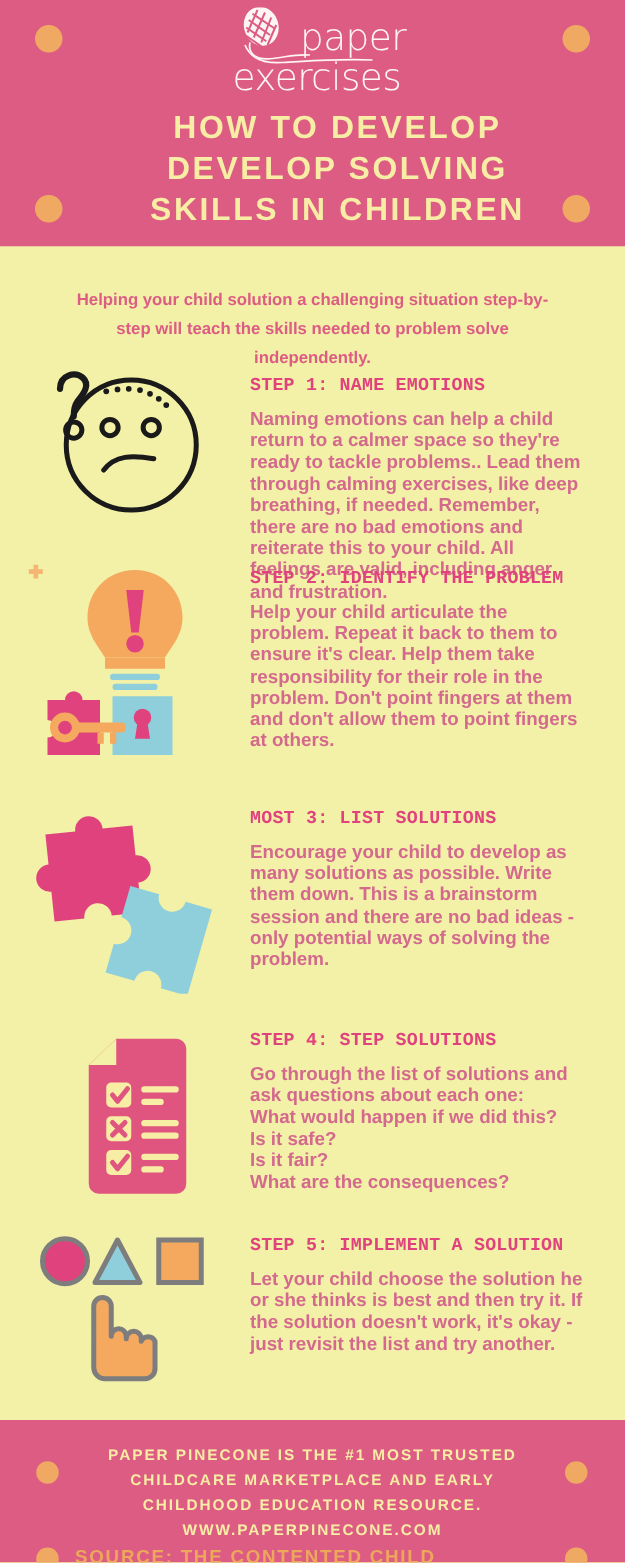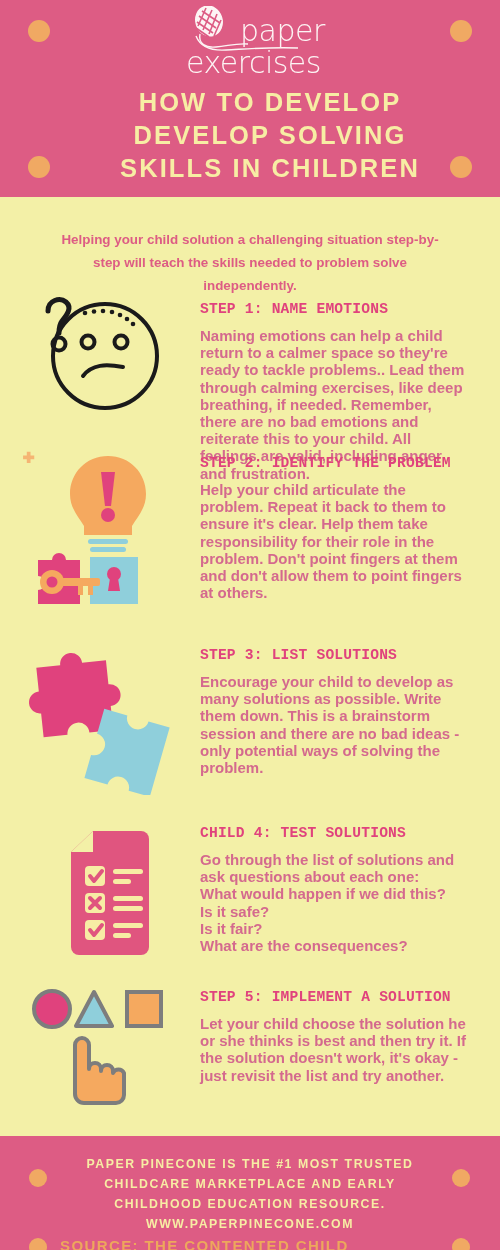--- a/index.html
+++ b/index.html
@@ -195,21 +195,21 @@
       <svg width="170" height="155" viewBox="0 0 170 155">
         <g transform="rotate(-6 80 60)">
           <path d="M28 22 h24 a11 11 0 0 1 22 0 h24 v24 a11 11 0 0 1 0 22 v24 h-24 a11 11 0 0 0 -22 0 h-24 v-24 a11 11 0 0 1 0 -22 z" fill="#e0427d"></path>
         </g>
         <g transform="rotate(16 120 110)">
           <path d="M82 78 h24 a11 11 0 0 0 22 0 h22 v72 h-22 a11 11 0 0 0 -22 0 h-24 v-24 a11 11 0 0 0 0 -22 z" fill="#8fcfdb"></path>
         </g>
       </svg>
     </div>
     <div class="step-text" style="top:6px;">
-      <div class="step-title">STEP 3: LIST SOLUTIONS</div>
+      <div class="step-title">MOST 3: LIST SOLUTIONS</div>
       <div class="step-body">Encourage your child to develop as many solutions as possible. Write them down. This is a brainstorm session and there are no bad ideas - only potential ways of solving the problem.</div>
     </div>
   </div>
 
   <div class="step" style="left:0;top:818px;">
     <div class="icon-box" style="left:45px;top:10px;">
       <svg width="120" height="135" viewBox="0 0 120 135">
         <path d="M26 24 L48 3 L96 3 a8 8 0 0 1 8 8 v108 a8 8 0 0 1 -8 8 H34 a8 8 0 0 1 -8 -8 Z" fill="#e0557f"></path>
         <path d="M26 24 L48 3 L48 24 Z" fill="#f3f0a7"></path>
 
@@ -223,21 +223,21 @@
         <rect x="68" y="68" width="30" height="5" rx="2.5" fill="#f7eda4"></rect>
         <rect x="68" y="78" width="30" height="5" rx="2.5" fill="#f7eda4"></rect>
 
         <rect x="40" y="92" width="20" height="20" rx="4" fill="#f7eda4"></rect>
         <path d="M45 102 l4 5 l8 -10" fill="none" stroke="#e0557f" stroke-width="4" stroke-linecap="round" stroke-linejoin="round"></path>
         <rect x="68" y="95" width="30" height="5" rx="2.5" fill="#f7eda4"></rect>
         <rect x="68" y="105" width="18" height="5" rx="2.5" fill="#f7eda4"></rect>
       </svg>
     </div>
     <div class="step-text" style="top:6px;">
-      <div class="step-title">CHILD 4: TEST SOLUTIONS</div>
+      <div class="step-title">STEP 4: STEP SOLUTIONS</div>
       <div class="step-body">Go through the list of solutions and ask questions about each one:
 What would happen if we did this?
 Is it safe?
 Is it fair?
 What are the consequences?</div>
     </div>
   </div>
 
   <div class="step" style="left:0;top:982px;">
     <div class="icon-box" style="left:28px;top:0px;">

